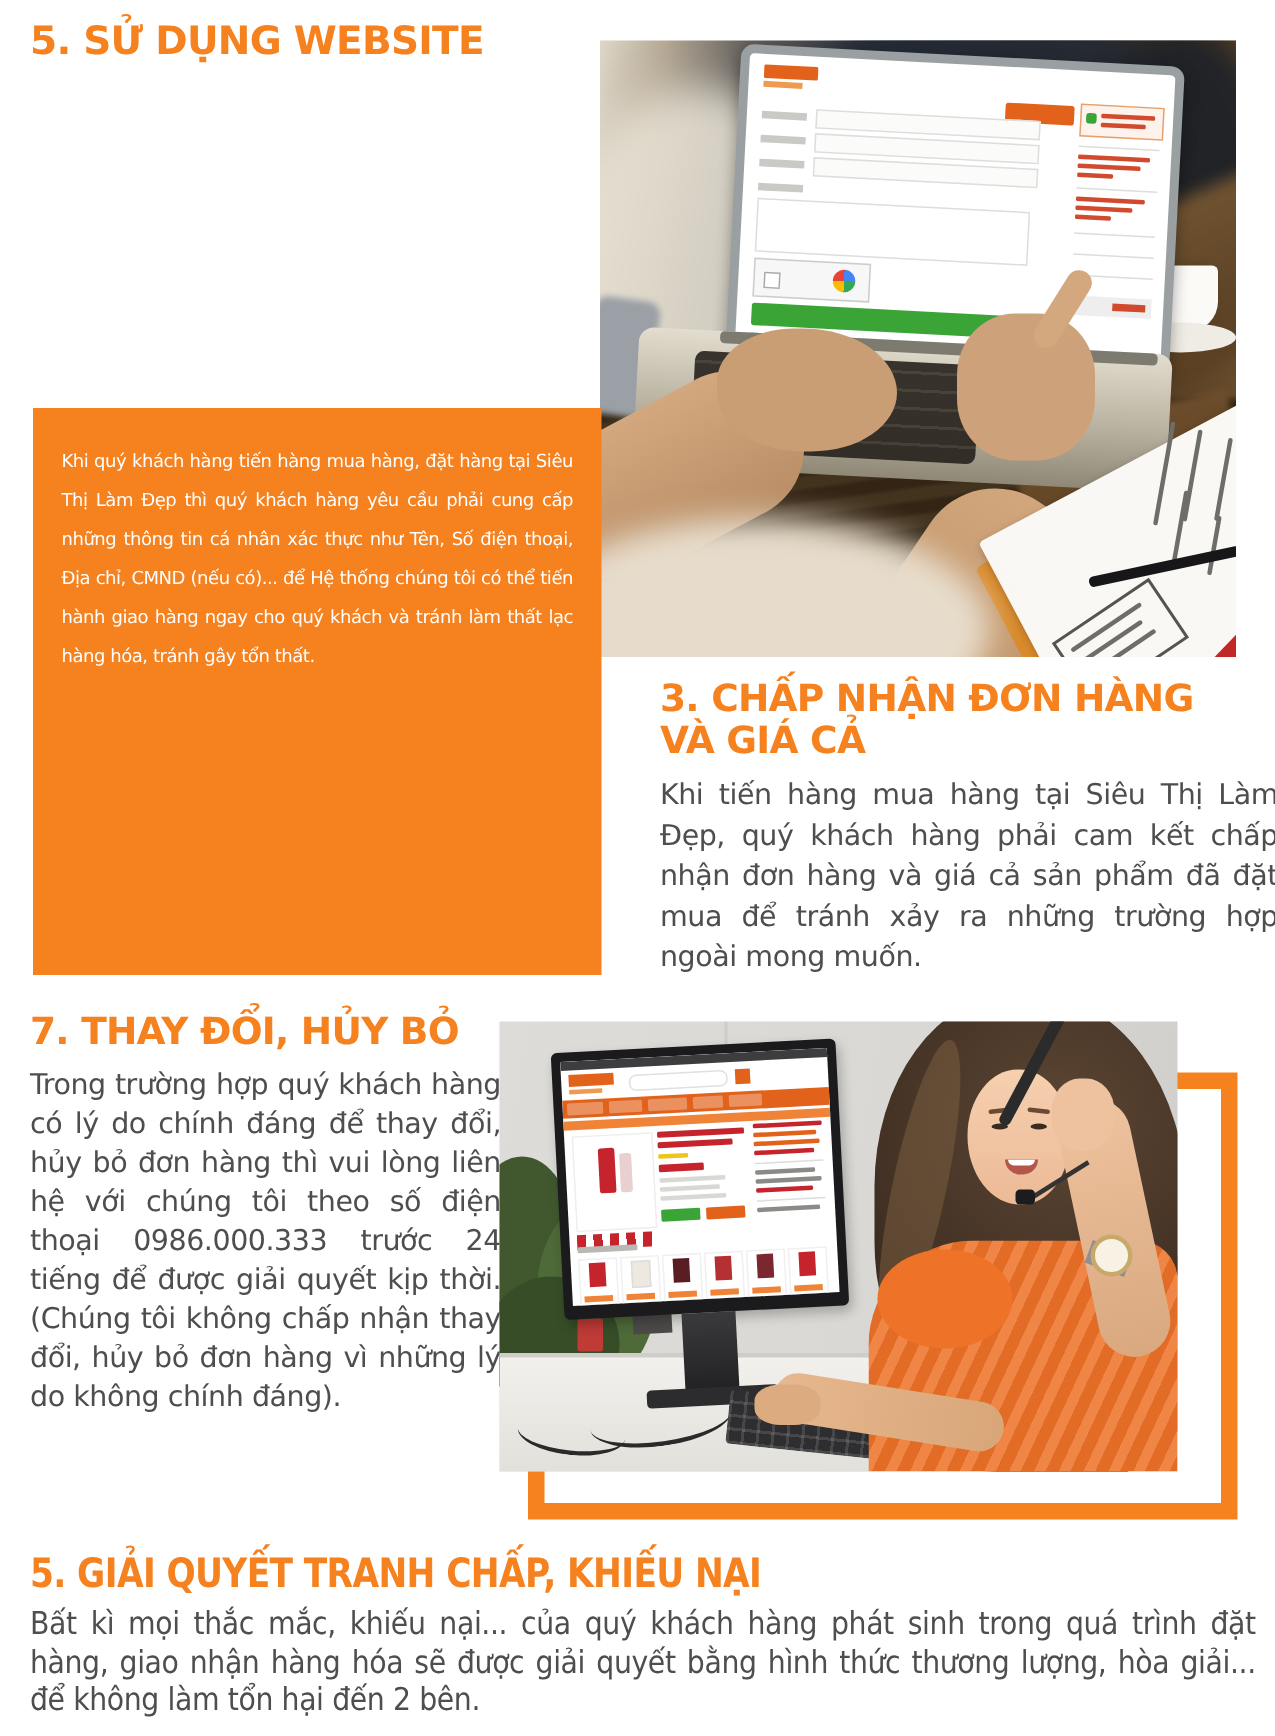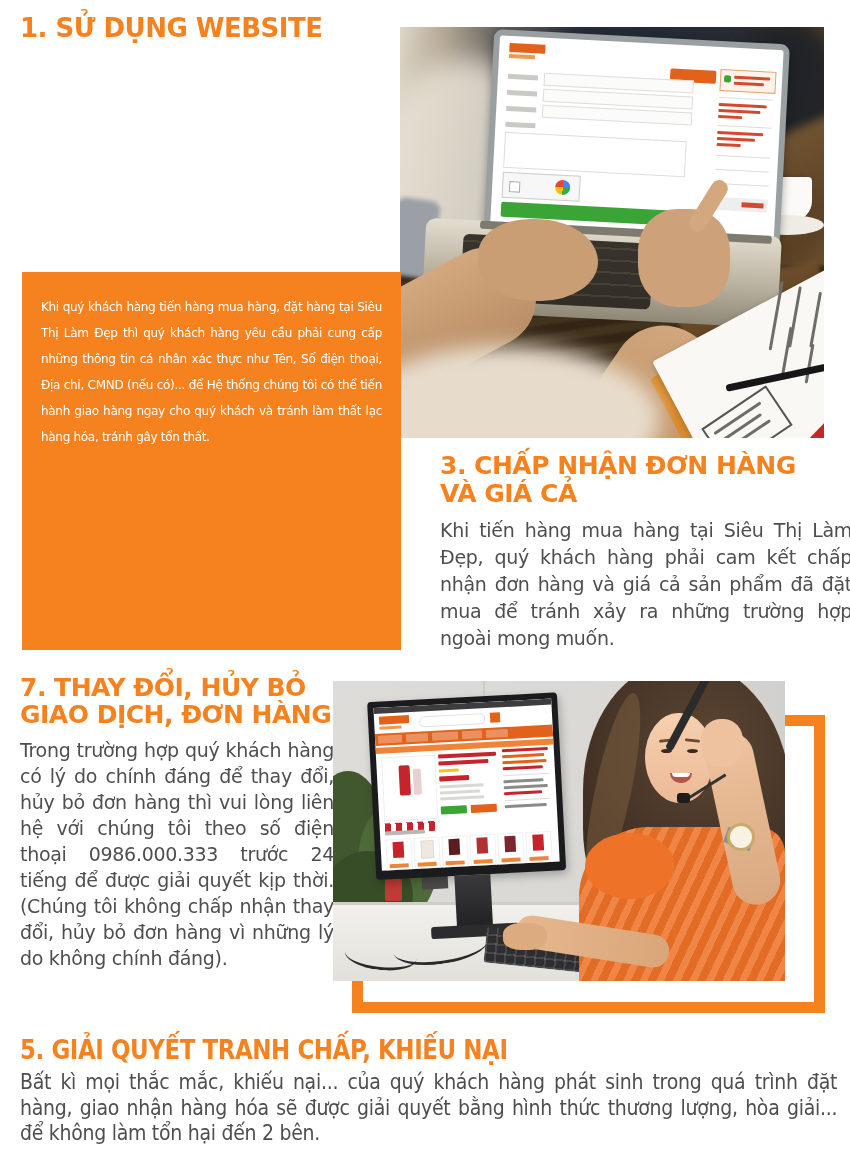--- a/index.html
+++ b/index.html
@@ -158,21 +158,21 @@
   .p2-arm-kb{left:182px;top:244px;width:155px;height:33px;border-radius:18px;
              background:linear-gradient(90deg,#e7b78f,#d8a678);transform:rotate(9deg);}
   .p2-hand-kb{left:170px;top:242px;width:44px;height:27px;border-radius:40%;background:#dcab80;}
 </style>
 </head>
 <body>
 
 <div class="page">
 
   <div class="abs" id="s1">
-    <h2 class="h-orange">1. SỬ DỤNG WEBSITE</h2>
+    <h2 class="h-orange">5. SỬ DỤNG WEBSITE</h2>
   </div>
 
   <div class="abs" id="photo1">
     <div class="blob p1-blob1"></div>
     <div class="blob p1-blob2"></div>
     <div class="blob p1-blob3"></div>
     <div class="abs p1-wood-hi"></div>
     <div class="abs p1-table"></div>
     <div class="abs p1-table-r"></div>
     <div class="abs p1-phone"></div>
@@ -256,21 +256,20 @@
   </div>
 
   <div class="abs" id="s3">
     <div class="h-orange">3. CHẤP NHẬN ĐƠN HÀNG</div>
     <div class="h-orange">VÀ GIÁ CẢ</div>
     <p class="body-text">Khi tiến hàng mua hàng tại Siêu Thị Làm Đẹp, quý khách hàng phải cam kết chấp nhận đơn hàng và giá cả sản phẩm đã đặt mua để tránh xảy ra những trường hợp ngoài mong muốn.</p>
   </div>
 
   <div class="abs" id="s4">
     <div class="h-orange">7. THAY ĐỔI, HỦY BỎ</div>
-    <div class="h-orange">GIAO DỊCH, ĐƠN HÀNG</div>
     <p class="body-text">Trong trường hợp quý khách hàng có lý do chính đáng để thay đổi, hủy bỏ đơn hàng thì vui lòng liên hệ với chúng tôi theo số điện thoại 0986.000.333 trước 24 tiếng để được giải quyết kịp thời. (Chúng tôi không chấp nhận thay đổi, hủy bỏ đơn hàng vì những lý do không chính đáng).</p>
   </div>
 
   <div class="abs" id="frame2"></div>
   <div class="abs" id="photo2">
     <div class="abs p2-seam" style="left:150px;"></div>
     <div class="abs p2-seam" style="left:305px;"></div>
     <div class="p2-leaf" style="left:-20px;top:90px;width:70px;height:110px;background:#41582f;"></div>
     <div class="p2-leaf" style="left:25px;top:120px;width:80px;height:120px;background:#4e6a38;"></div>
     <div class="p2-leaf" style="left:-10px;top:170px;width:90px;height:90px;background:#374d28;"></div>

